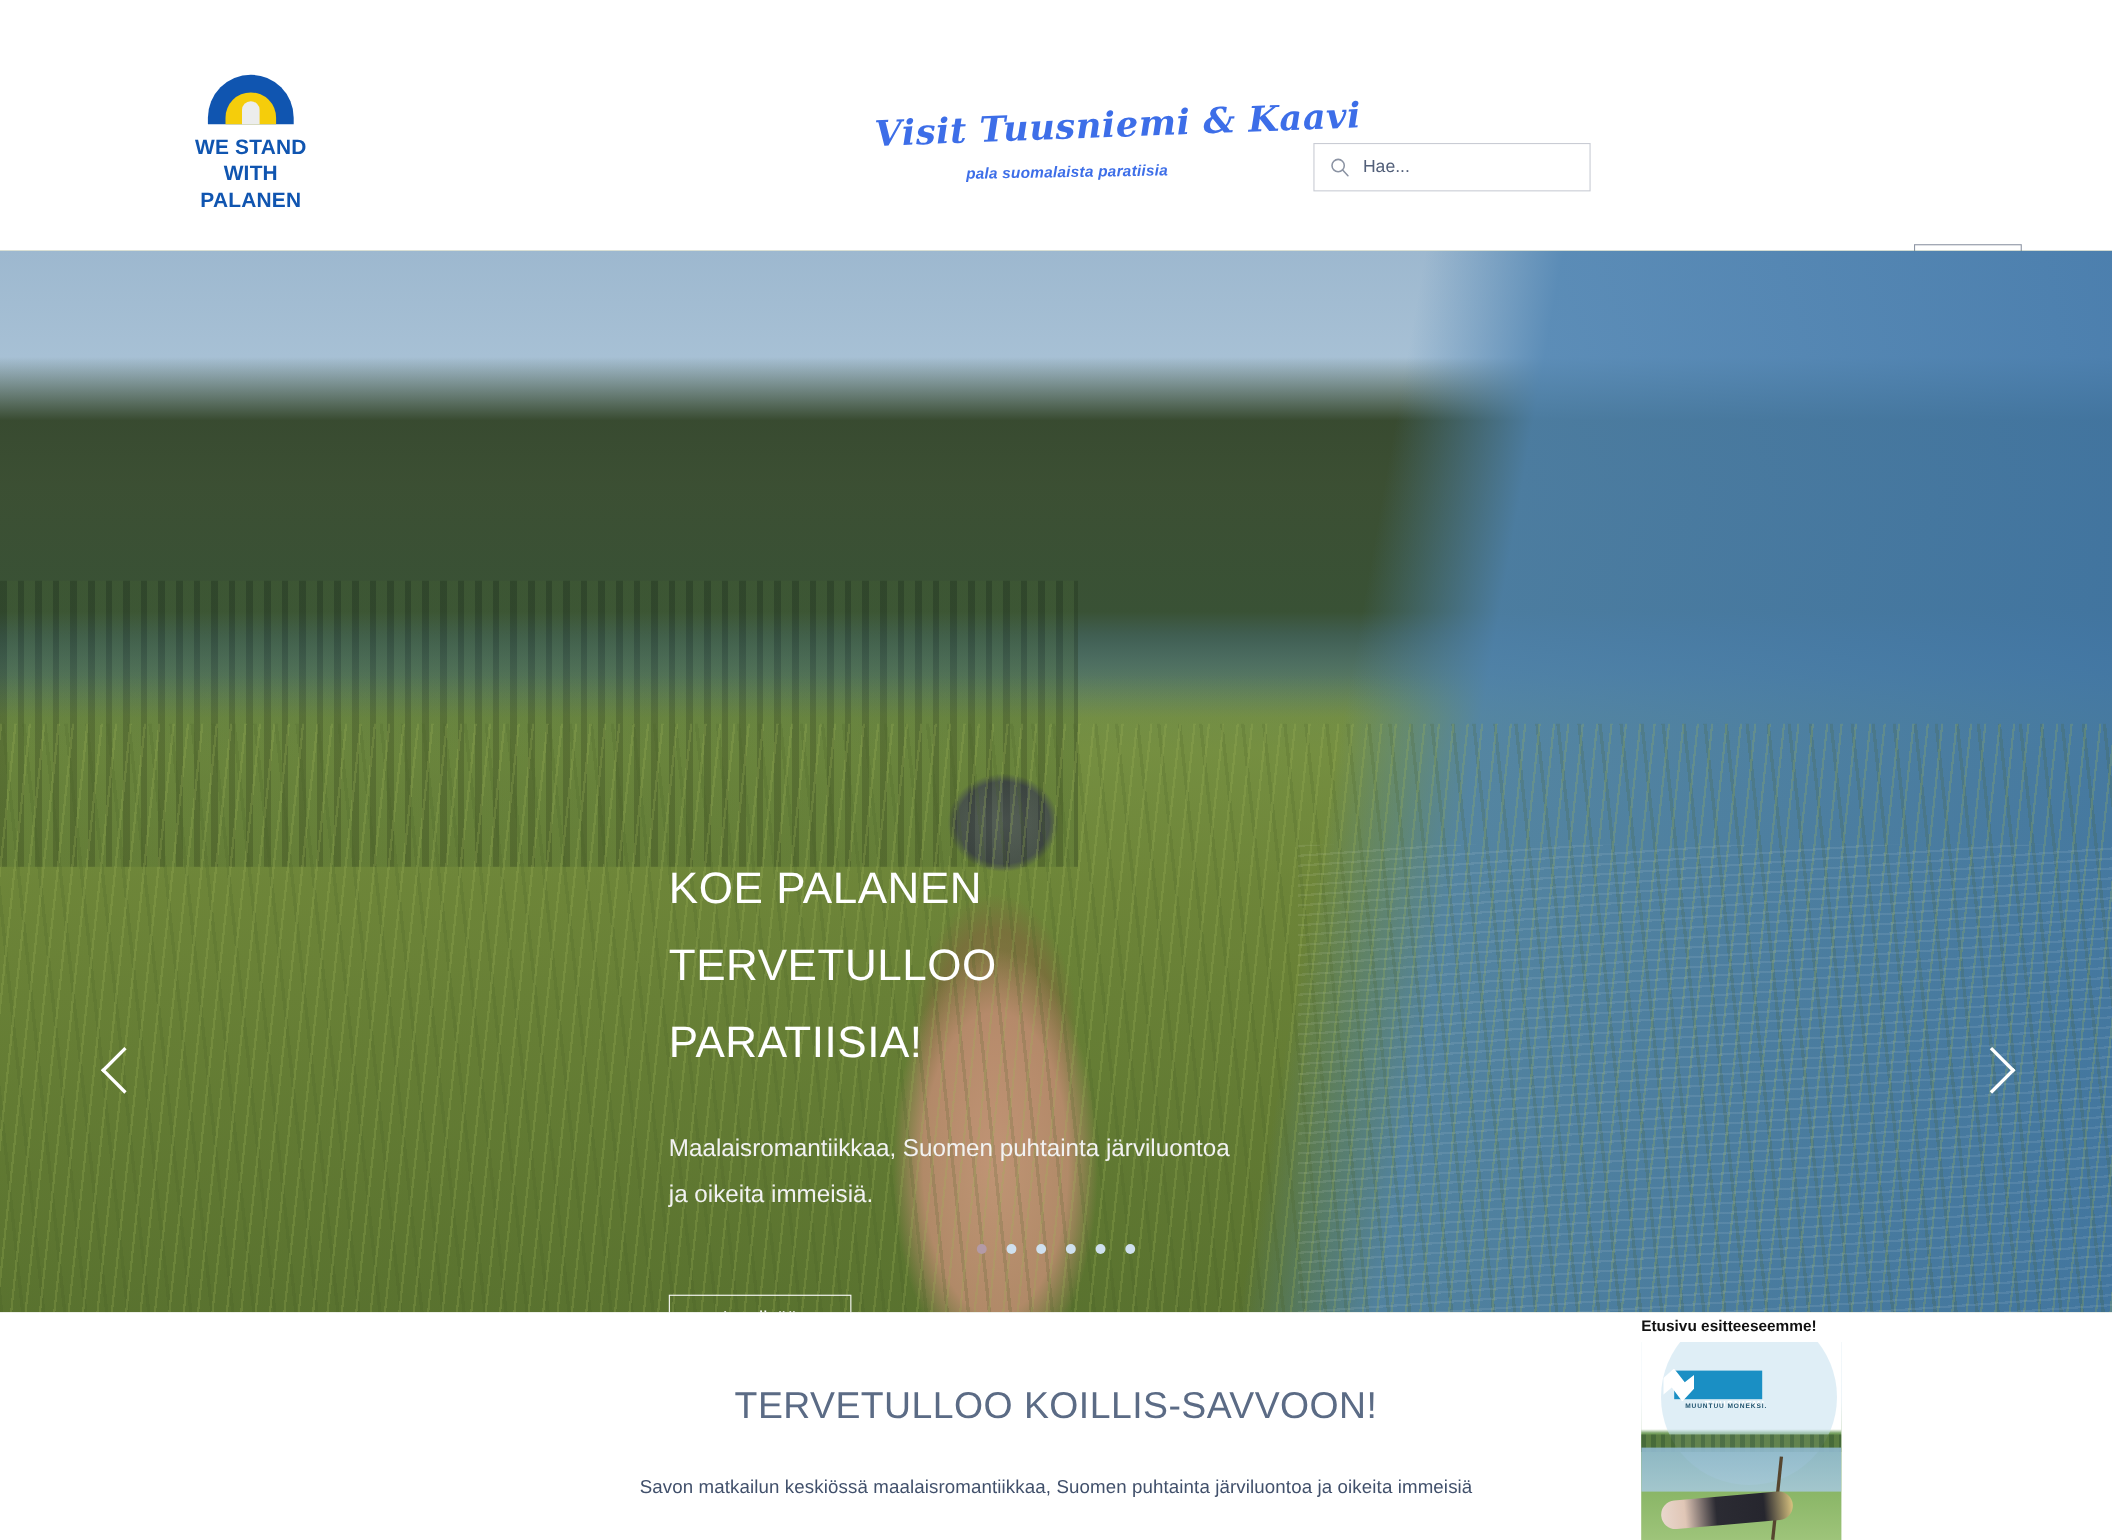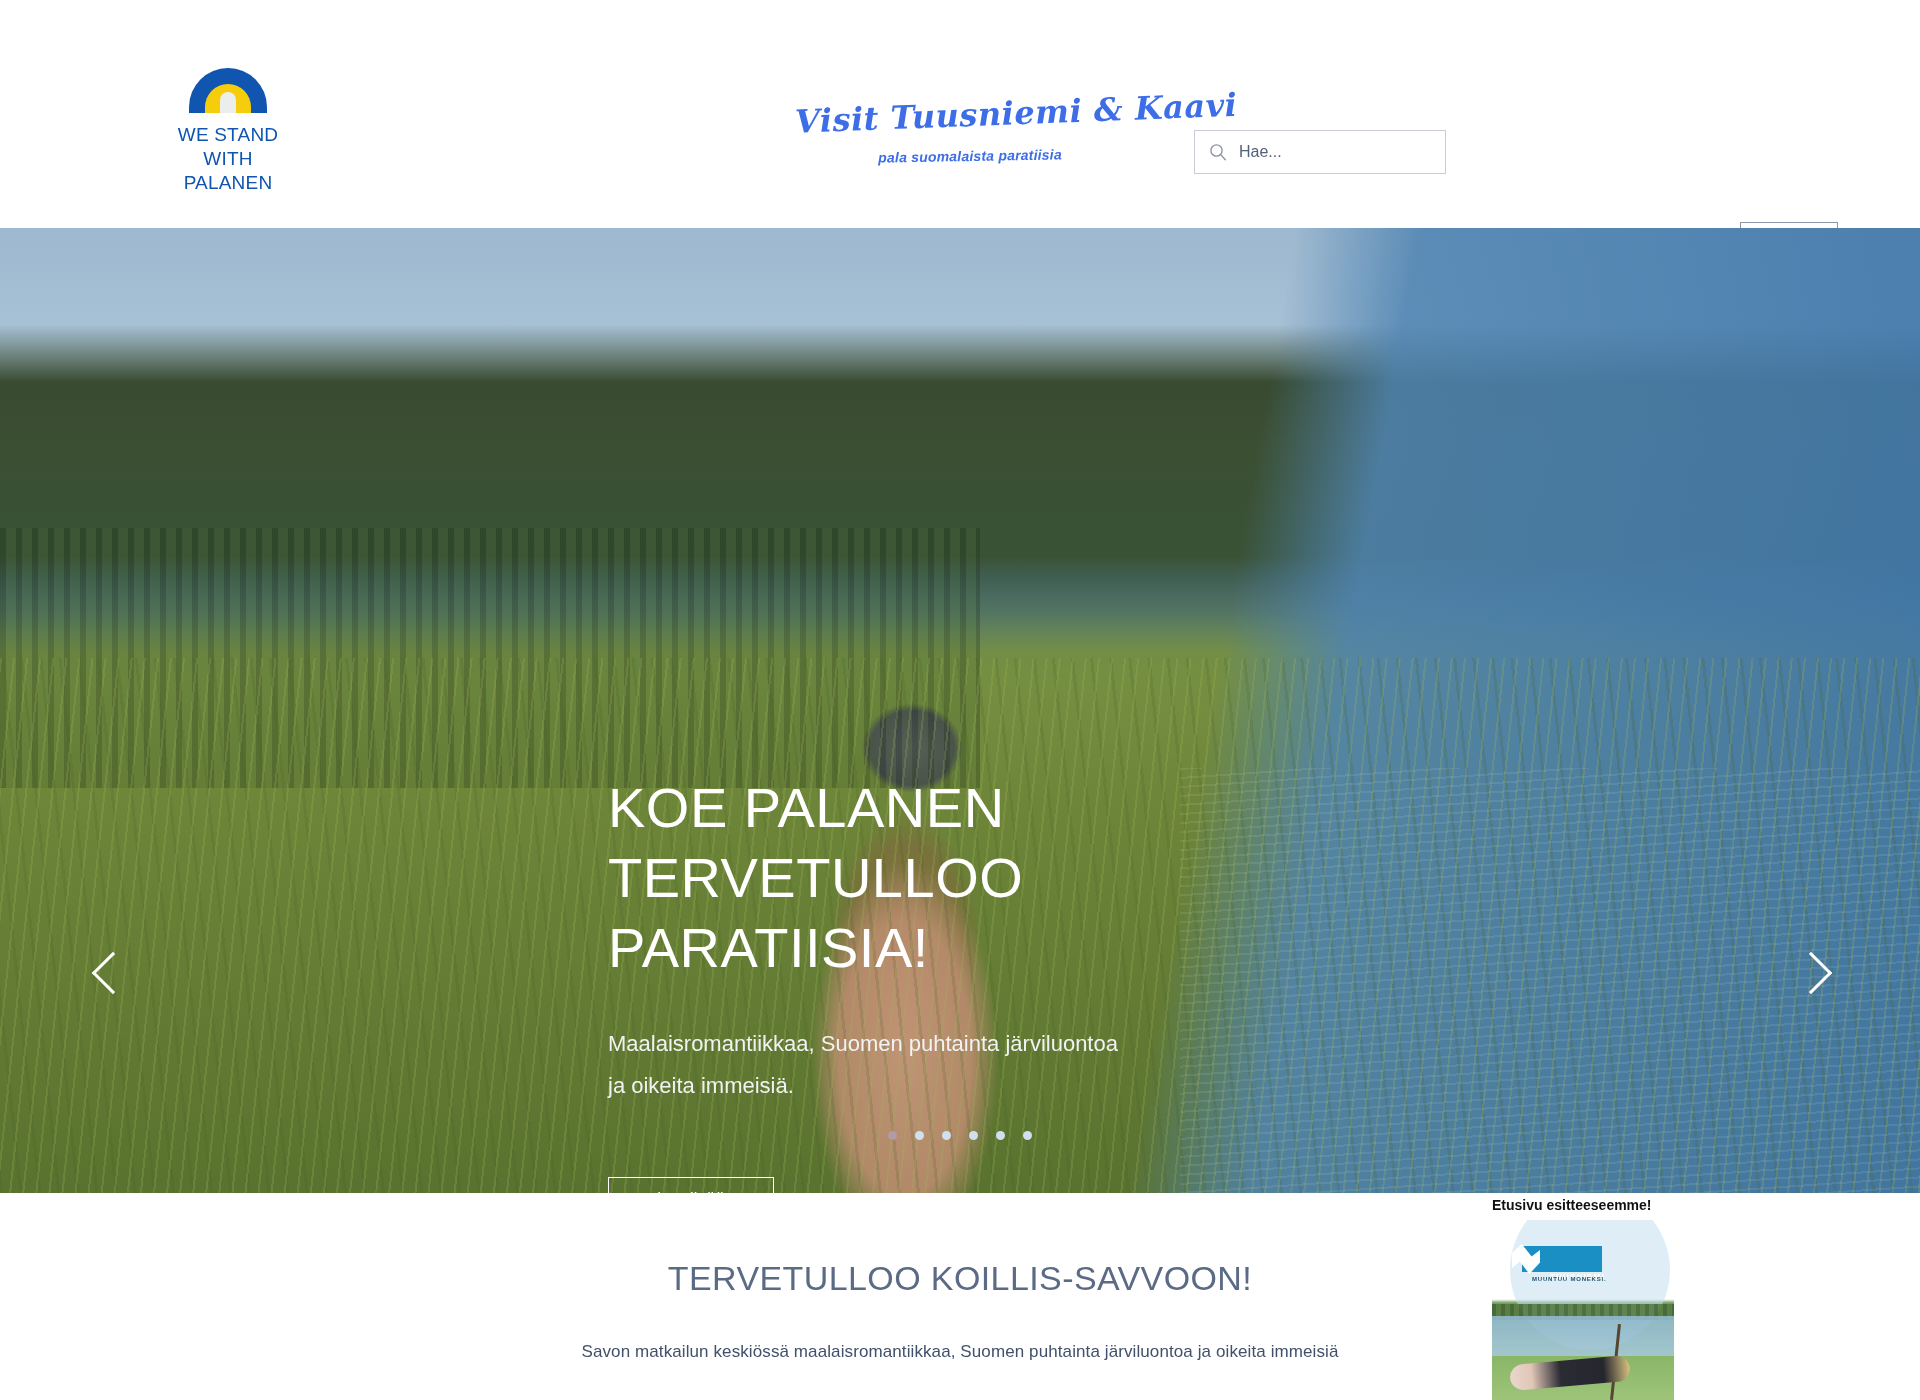--- a/index.html
+++ b/index.html
@@ -51,21 +51,21 @@
   }
   .arch-inner {
     position: absolute;
     left: 31px; top: 24px;
     width: 16px; height: 21px;
     background: #eceded;
     border-radius: 8px 8px 0 0;
   }
   .ukraine-text {
     color: #1055b0;
-    font-weight: 400;
+    font-weight: 700;
     font-size: 19px;
     line-height: 24px;
     letter-spacing: 0.2px;
     font-family: "Liberation Sans", sans-serif;
   }
 
   
   .brand {
     position: absolute;
     left: 795px;
@@ -243,21 +243,21 @@
   }
 
   .hero-content {
     position: absolute;
     left: 608px;
     top: 545px;
     width: 700px;
   }
   .hero-title {
     color: #ffffff;
-    font-size: 56px;
+    font-size: 40px;
     font-weight: 400;
     line-height: 70px;
     letter-spacing: 0.5px;
   }
   .hero-sub {
     margin-top: 40px;
     color: #f2f2f2;
     font-size: 22px;
     font-weight: 400;
     line-height: 42px;

